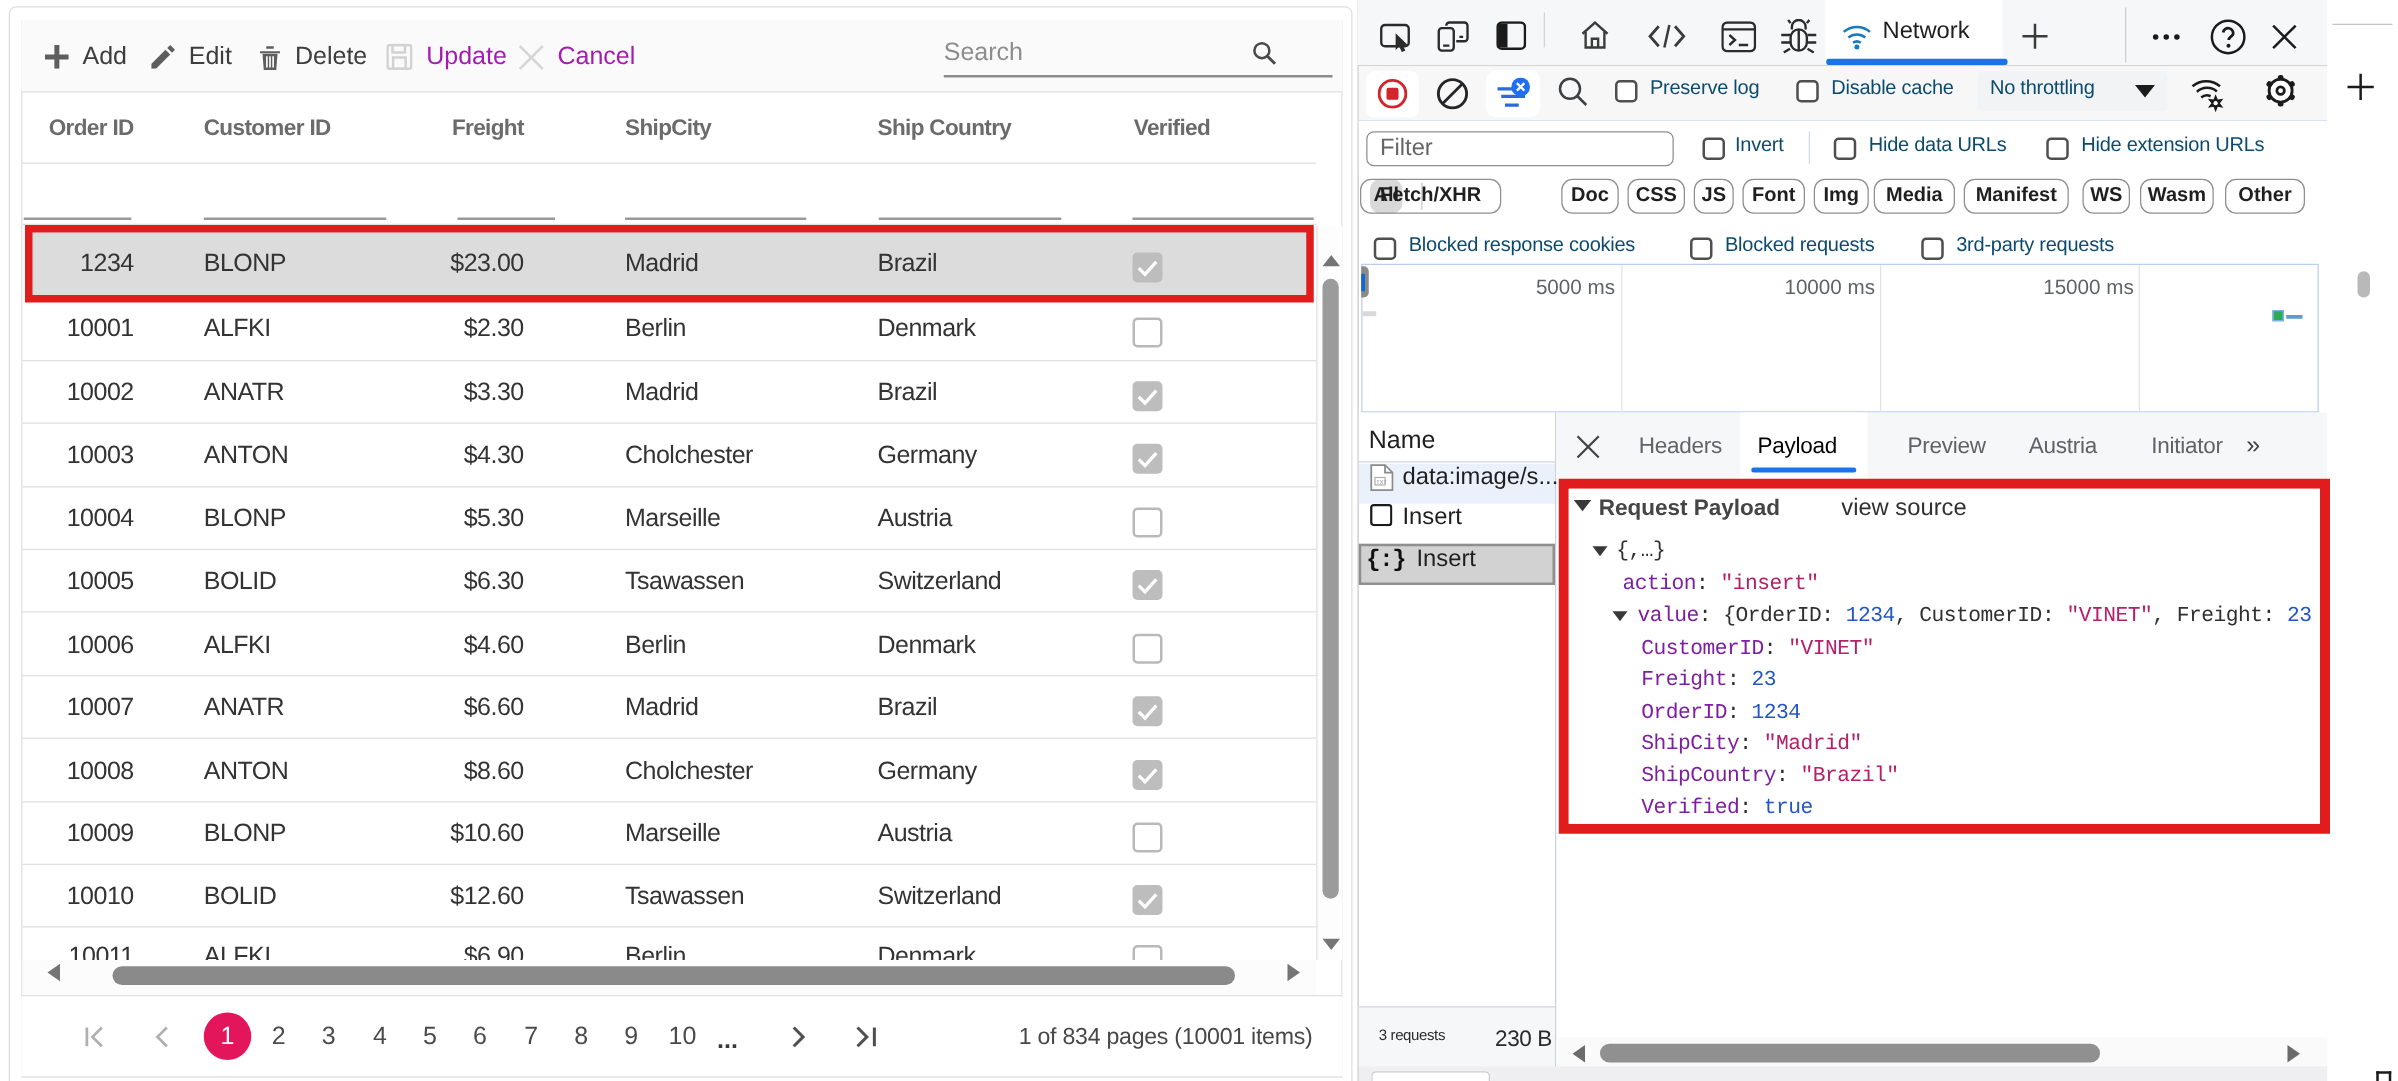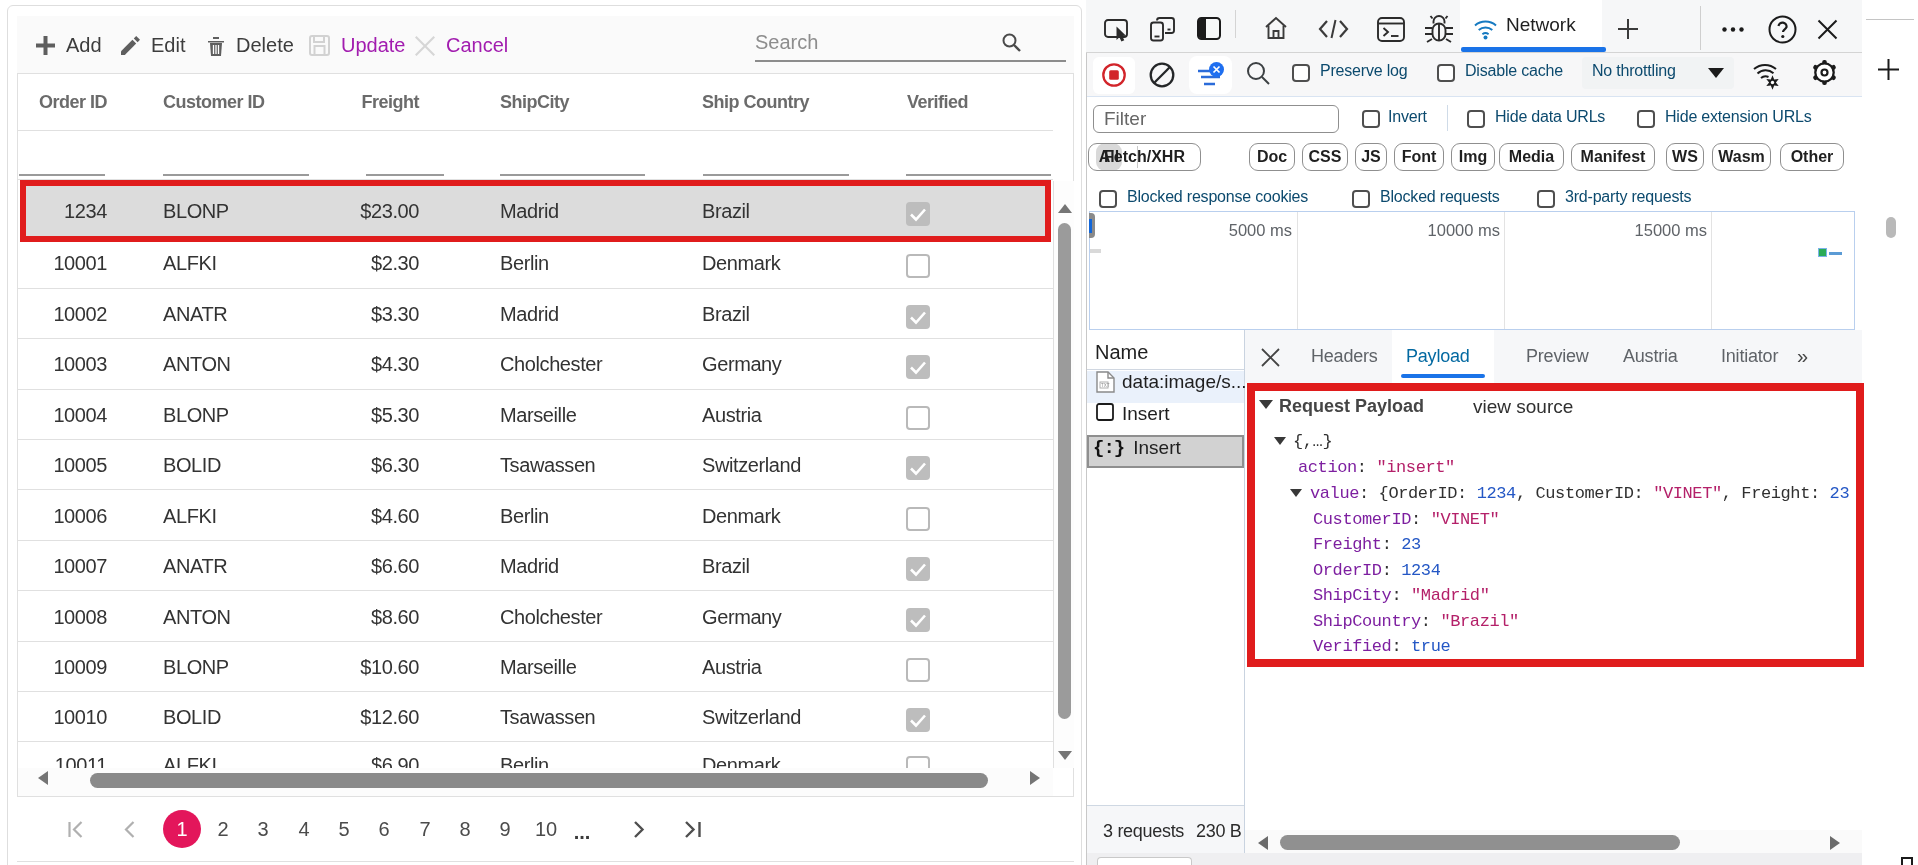--- a/index.html
+++ b/index.html
@@ -312,20 +312,21 @@
       <svg width="15" height="17" viewBox="0 0 15 17">
         <path d="M4 1l7.5 7.5L4 16" stroke="#4f4f4f" stroke-width="2.4" fill="none"></path>
       </svg>
     </div>
  <div class="abs" style="left:666px;top:24px">
       <svg width="20" height="17" viewBox="0 0 20 17">
         <path d="M3 1l7.5 7.5L3 16" stroke="#4f4f4f" stroke-width="2.4" fill="none"></path>
         <path d="M16.5 1v15" stroke="#4f4f4f" stroke-width="2.4"></path>
       </svg>
     </div>
+ <div id="pinfo">1 of 834 pages (10001 items)</div>
 </div>
 <div id="dt"></div>
 <div id="dtTabs"></div>
 <div id="netTab"></div>
 <div id="netUnder"></div>
 
 <div class="abs" style="left:1104px;top:17px">
     <svg width="27" height="25" viewBox="0 0 27 25">
       <rect x="1" y="3" width="22" height="17" rx="3" fill="none" stroke="#2b2b2b" stroke-width="1.9"></rect>
       <path d="M12.5 9.5l9.5 9.3-3.8.3 2.1 4.2-2.9 1.2-2-4.3-2.9 2.7z" fill="#2b2b2b"></path>
@@ -551,21 +552,21 @@
 </div>
 
 <div id="detailTabs"></div>
 <div id="payTab"></div>
 <div class="abs" style="left:1261px;top:348px">
     <svg width="19" height="19" viewBox="0 0 19 19">
       <path d="M1 1l17 17M18 1L1 18" stroke="#444" stroke-width="1.8"></path>
     </svg>
   </div>
 <div class="dtab" style="left:1311px">Headers</div>
-<div class="dtab" style="left:1406px;color:#0369a1">Payload</div>
+<div class="dtab" style="left:1406px;color:#000000">Payload</div>
 <div class="dtab" style="left:1526px">Preview</div>
 <div class="dtab" style="left:1623px">Austria</div>
 <div class="dtab" style="left:1721px">Initiator</div>
 <div class="dtab" style="left:1797px;font-size:20px;color:#444">»</div>
 <div id="payUnder"></div>
 
 <div id="redpay"></div>
 <div style="position:absolute;left:1255px;top:391px;width:601px;height:268px;background:#fff;z-index:6;overflow:hidden">
 <div class="arrow" style="left:4px;top:9px"></div>
 <div class="pline" style="left:24px;top:5px;font-size:18px;font-weight:bold;color:#454545">Request Payload</div>
@@ -577,21 +578,21 @@
 <div class="pline mono" style="left:55px;top:93px;width:545px"><span class="pk">value</span><span class="pp">: {</span><span class="pp">OrderID</span><span class="pp">: </span><span class="pn">1234</span><span class="pp">, </span><span class="pp">CustomerID</span><span class="pp">: </span><span class="ps">"VINET"</span><span class="pp">, </span><span class="pp">Freight</span><span class="pp">: </span><span class="pn">23</span></div>
 <div class="pline mono" style="left:58px;top:119px"><span class="pk">CustomerID</span><span class="pp">: </span><span class="ps">"VINET"</span></div>
 <div class="pline mono" style="left:58px;top:144px"><span class="pk">Freight</span><span class="pp">: </span><span class="pn">23</span></div>
 <div class="pline mono" style="left:58px;top:170px"><span class="pk">OrderID</span><span class="pp">: </span><span class="pn">1234</span></div>
 <div class="pline mono" style="left:58px;top:195px"><span class="pk">ShipCity</span><span class="pp">: </span><span class="ps">"Madrid"</span></div>
 <div class="pline mono" style="left:58px;top:221px"><span class="pk">ShipCountry</span><span class="pp">: </span><span class="ps">"Brazil"</span></div>
 <div class="pline mono" style="left:58px;top:246px"><span class="pk">Verified</span><span class="pp">: </span><span class="pn">true</span></div>
 </div>
 
 <div id="status"></div>
-<div class="abs" style="left:1103px;top:821px;font-size:18px;letter-spacing:-0.3px;color:#2b2b2b;z-index:3">3 requests</div>
+<div class="abs" style="left:1103px;top:821px;font-size:12px;letter-spacing:-0.3px;color:#2b2b2b;z-index:3">3 requests</div>
 <div class="abs" style="left:1196px;top:821px;font-size:18px;letter-spacing:-0.3px;color:#2b2b2b;z-index:3">230 B</div>
 <div id="paysb">
  <div class="tri" style="left:13px;top:6px;border-top:7px solid transparent;border-bottom:7px solid transparent;border-right:10px solid #6b6b6b"></div>
  <div class="abs" style="left:35px;top:5px;width:400px;height:15px;background:#909090;border-radius:8px"></div>
  <div class="tri" style="left:585px;top:6px;border-top:7px solid transparent;border-bottom:7px solid transparent;border-left:10px solid #6b6b6b"></div>
 </div>
 <div class="abs" style="left:1087px;top:853px;width:775px;height:12px;background:#efeff1"></div>
 <div class="abs" style="left:1097px;top:857px;width:95px;height:8px;background:#fff;border:1px solid #c9c9c9;border-bottom:none;border-radius:4px 4px 0 0"></div>
 <div id="strip"></div>
 <div class="abs" style="left:1866px;top:19px;width:48px;height:1px;background:#c4c4c4"></div>

